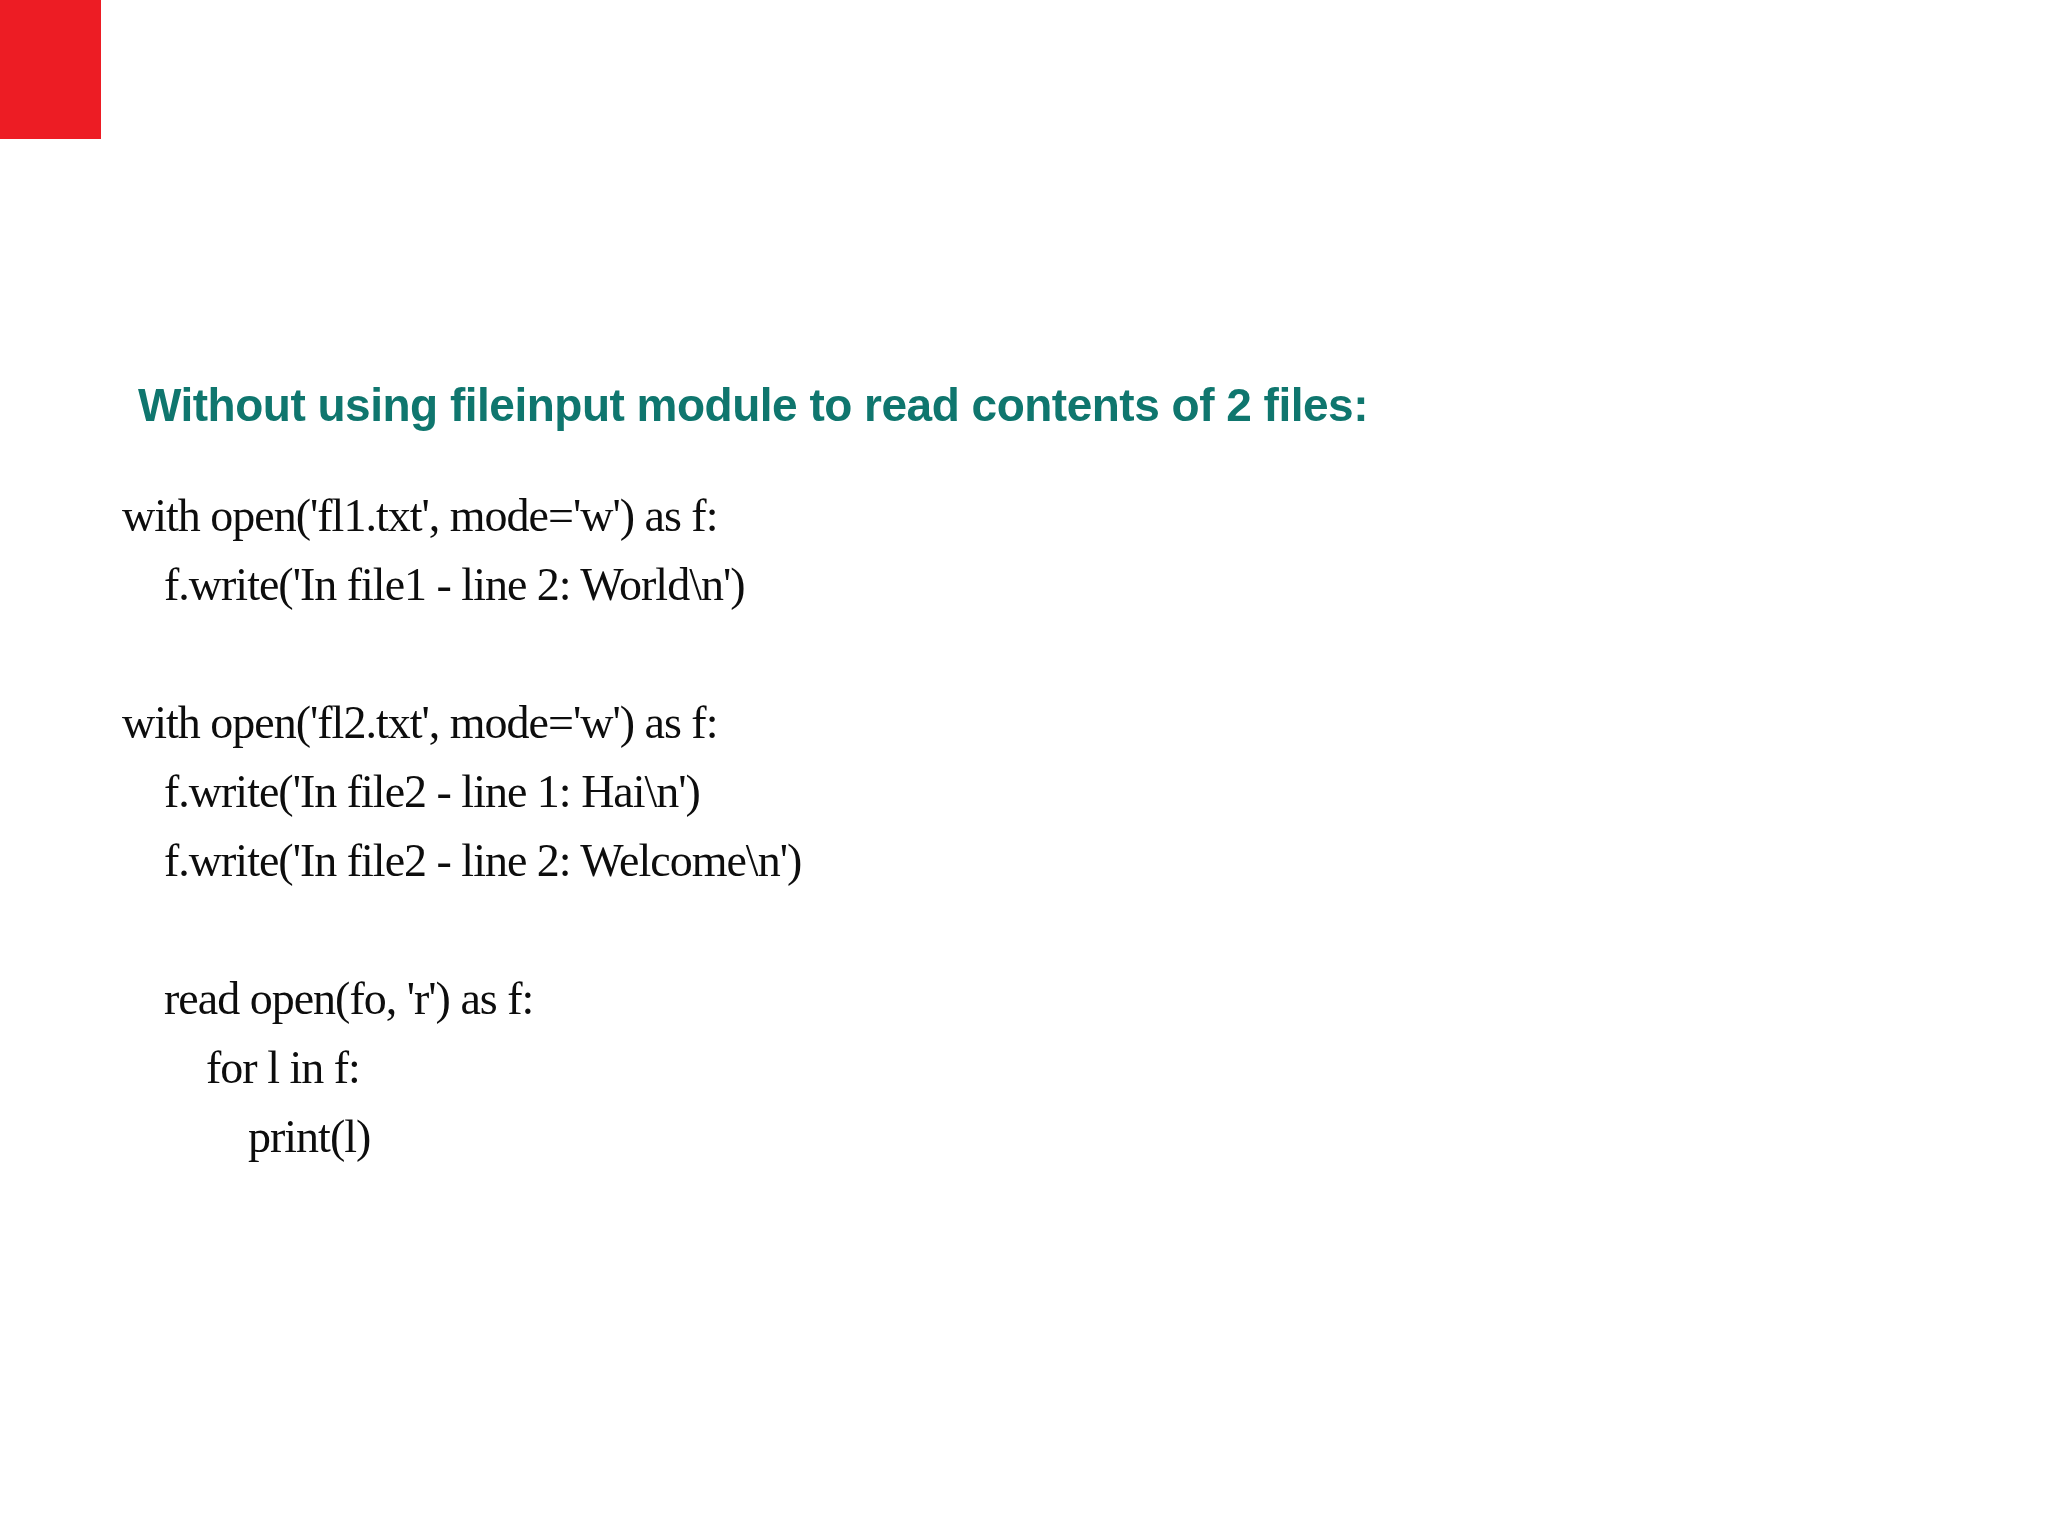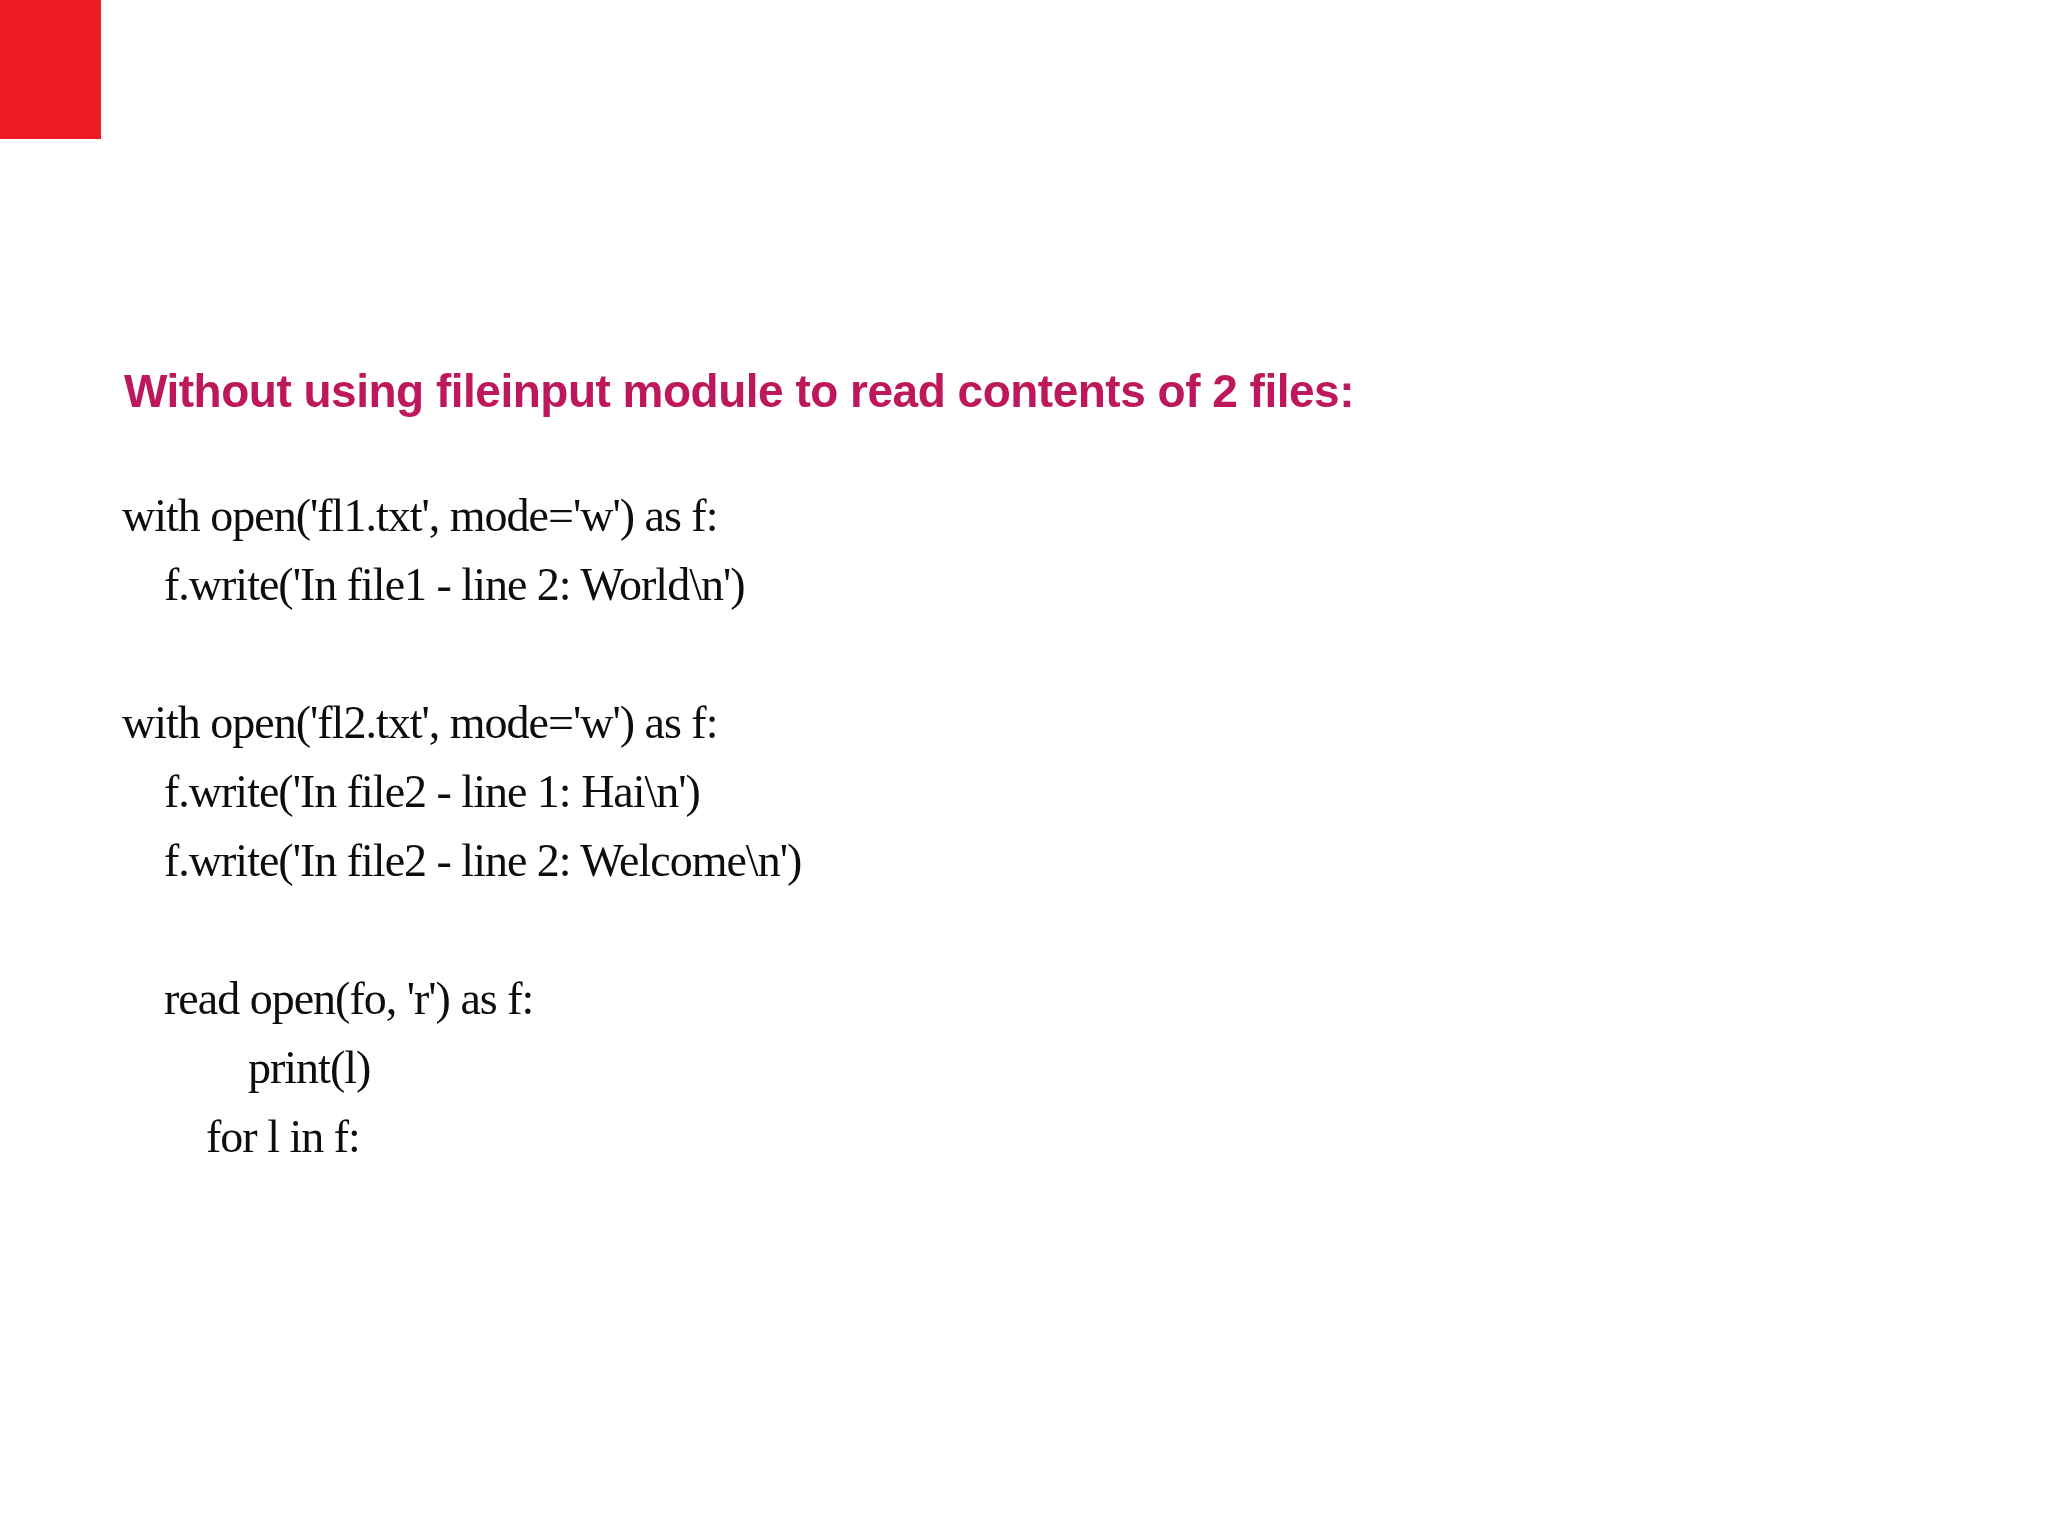--- a/index.html
+++ b/index.html
@@ -20,26 +20,26 @@
     left: 0;
     top: 0;
     width: 101px;
     height: 139px;
     background: #ed1c24;
   }
   .title {
     position: absolute;
     left: 122px;
     top: 362px;
-    margin: 2px;
+    margin: 16px;
     font-size: 46px;
     font-weight: 700;
     letter-spacing: -0.5px;
     white-space: pre;
-    color: #be185d;
+    color: #0f766e;
   }
   .code {
     position: absolute;
     left: 122px;
     top: 481px;
     font-size: 46px;
     font-weight: 400;
     letter-spacing: -1px;
     line-height: 69px;
     color: #0d0d0d;
@@ -64,16 +64,16 @@
     <div class="code-line">with open('fl1.txt', mode='w') as f:</div>
     <div class="code-line">    f.write('In file1 - line 2: World\n')</div>
   </div>
   <div class="code-block">
     <div class="code-line">with open('fl2.txt', mode='w') as f:</div>
     <div class="code-line">    f.write('In file2 - line 1: Hai\n')</div>
     <div class="code-line">    f.write('In file2 - line 2: Welcome\n')</div>
   </div>
   <div class="code-block">
     <div class="code-line">    read open(fo, 'r') as f:</div>
+    <div class="code-line">        for l in f:</div>
     <div class="code-line">            print(l)</div>
-    <div class="code-line">        for l in f:</div>
   </div>
 </div>
 
 </body></html>

